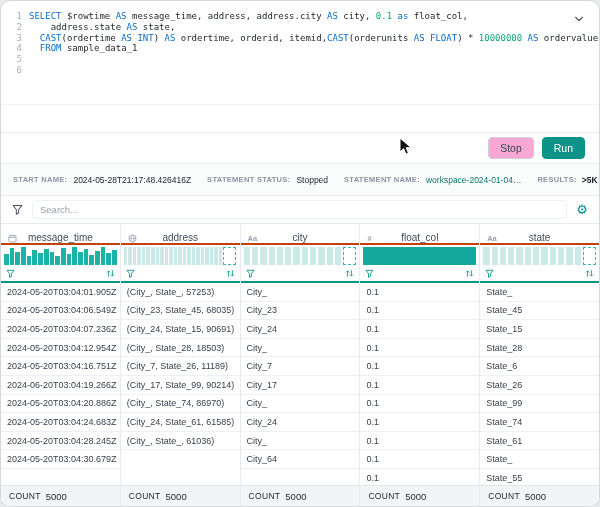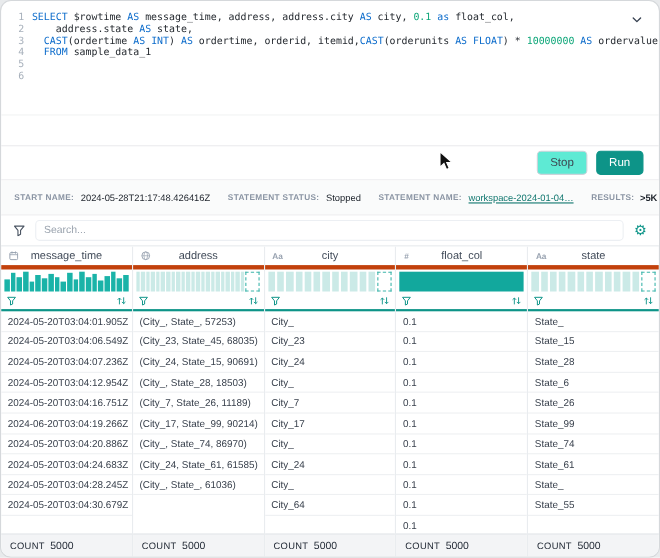--- a/index.html
+++ b/index.html
@@ -15,43 +15,43 @@
   .code-line{height:10.8px;white-space:pre}
   .tok-kw{color:#0b6bcb}
   .tok-num{color:#0ca678}
   .tok-id{color:#24292f}
   .collapse-btn{position:absolute;top:10px;right:12px;width:16px;height:16px;display:flex;align-items:center;justify-content:center;cursor:pointer}
 
   
   .spacer-strip{height:28px;border-bottom:1px solid #ececee}
   .toolbar{height:31px;border-bottom:1px solid #ececee;display:flex;align-items:center;justify-content:flex-end;gap:8px;padding:0 14px}
   .btn{height:22px;padding:0 11px;border-radius:4px;font-size:10.5px;display:flex;align-items:center;cursor:pointer}
-  .btn-stop{background:#5eead4;border:1px solid #ccd3da;color:#3d4752}
+  .btn-stop{background:#f9a8d4;border:1px solid #ccd3da;color:#3d4752}
   .btn-run{background:#0d9488;border:1px solid #0d9488;color:#fff}
 
   
   .statusbar{height:32px;border-bottom:1px solid #ececee;background:#fafbfb;display:flex;align-items:center;padding:0 12px;gap:6px}
   .sb-label{color:#8a94a3;font-weight:bold;font-size:7.5px;letter-spacing:.3px;white-space:nowrap}
   .sb-value{color:#20262e;font-size:8.5px;white-space:nowrap;margin-right:10px}
-  .sb-link{color:#0f766e;text-decoration:underline;cursor:pointer}
+  .sb-link{color:#0f766e;cursor:pointer}
   .sb-right{margin-left:auto;display:flex;align-items:center;gap:5px}
   .sb-strong{font-weight:bold;margin-right:0}
 
   
   .searchrow{height:27px;display:flex;align-items:center;gap:9px;padding:0 11px;background:#fff}
   .searchrow .funnel{color:#4b5563;display:flex;align-items:center}
   .search-input{flex:1;height:19px;border:1px solid #eceff3;border-radius:4px;font-size:9.5px;padding:0 7px;color:#333;outline:none;font-family:"Liberation Sans",sans-serif}
   .search-input::placeholder{color:#9aa3ae}
   .gear{color:#0d9488;font-size:13px;line-height:1;cursor:pointer}
 
   
   .table{flex:1;display:flex;border-top:1px solid #e7eaed;overflow:hidden}
   .col{flex:1;min-width:0;border-right:1px solid #e9ecef;display:flex;flex-direction:column}
   .col:last-child{border-right:none}
-  .col-header{height:21px;position:relative;display:flex;align-items:center;justify-content:center;border-bottom:4px solid #c2410c;font-size:10px;color:#414b59}
+  .col-header{height:21px;position:relative;display:flex;align-items:flex-end;justify-content:center;border-bottom:2px solid #c2410c;font-size:10px;color:#414b59}
   .type-icon{position:absolute;left:7px;color:#98a2b0;font-size:7.5px;font-weight:bold;display:flex;align-items:center}
   .hist{height:21px;padding:2px 3px 1px 3px;display:flex;align-items:flex-end;gap:1px;cursor:pointer}
   .bar{flex:1;min-width:1px}
   .bar.dark{background:#1ab3a8}
   .bar.light{background:#cbeae7}
   .bar.solid{background:#12a89d}
   .tail{flex:0 0 13px;height:100%;border:1px dashed #3cb5ab;background:transparent}
   .filterrow{height:17px;display:flex;align-items:center;justify-content:space-between;padding:0 5px;border-bottom:2px solid #0d9488}
   .ficon{color:#0d9488;display:flex;align-items:center;cursor:pointer}
   .cells{flex:1;overflow:hidden}
@@ -364,20 +364,21 @@
           </span>
           <span class="ficon">
             <svg width="9" height="9" viewBox="0 0 14 14">
               <path d="M4 12V3M4 3L1.5 5.5M4 3l2.5 2.5" stroke="currentColor" fill="none" stroke-width="1.3"></path>
               <path d="M10 2v9m0 0l-2.5-2.5M10 11l2.5-2.5" stroke="currentColor" fill="none" stroke-width="1.3"></path>
             </svg>
           </span>
         </div>
         <div class="cells">
           <div class="cell">State_</div>
+          <div class="cell">State_45</div>
           <div class="cell">State_15</div>
           <div class="cell">State_28</div>
           <div class="cell">State_6</div>
           <div class="cell">State_26</div>
           <div class="cell">State_99</div>
           <div class="cell">State_74</div>
           <div class="cell">State_61</div>
           <div class="cell">State_</div>
           <div class="cell">State_55</div>
         </div>

